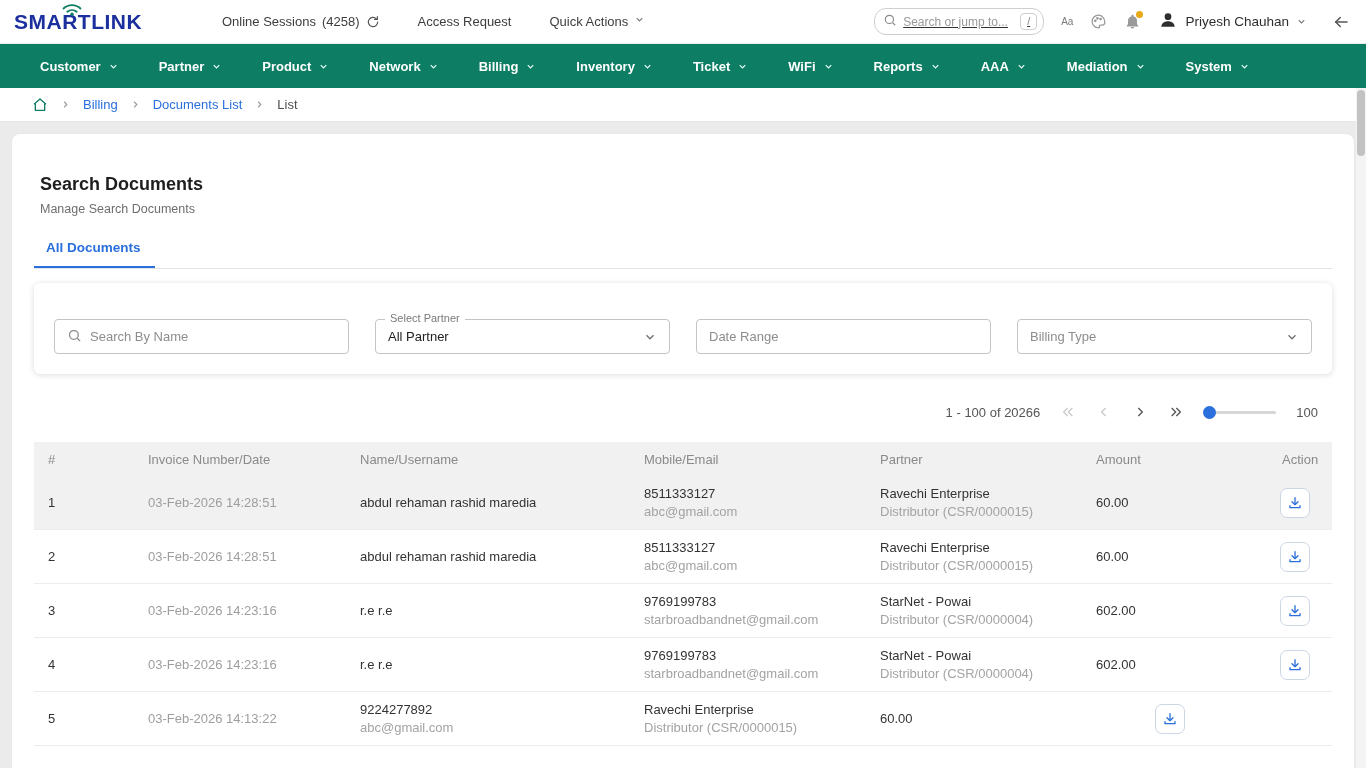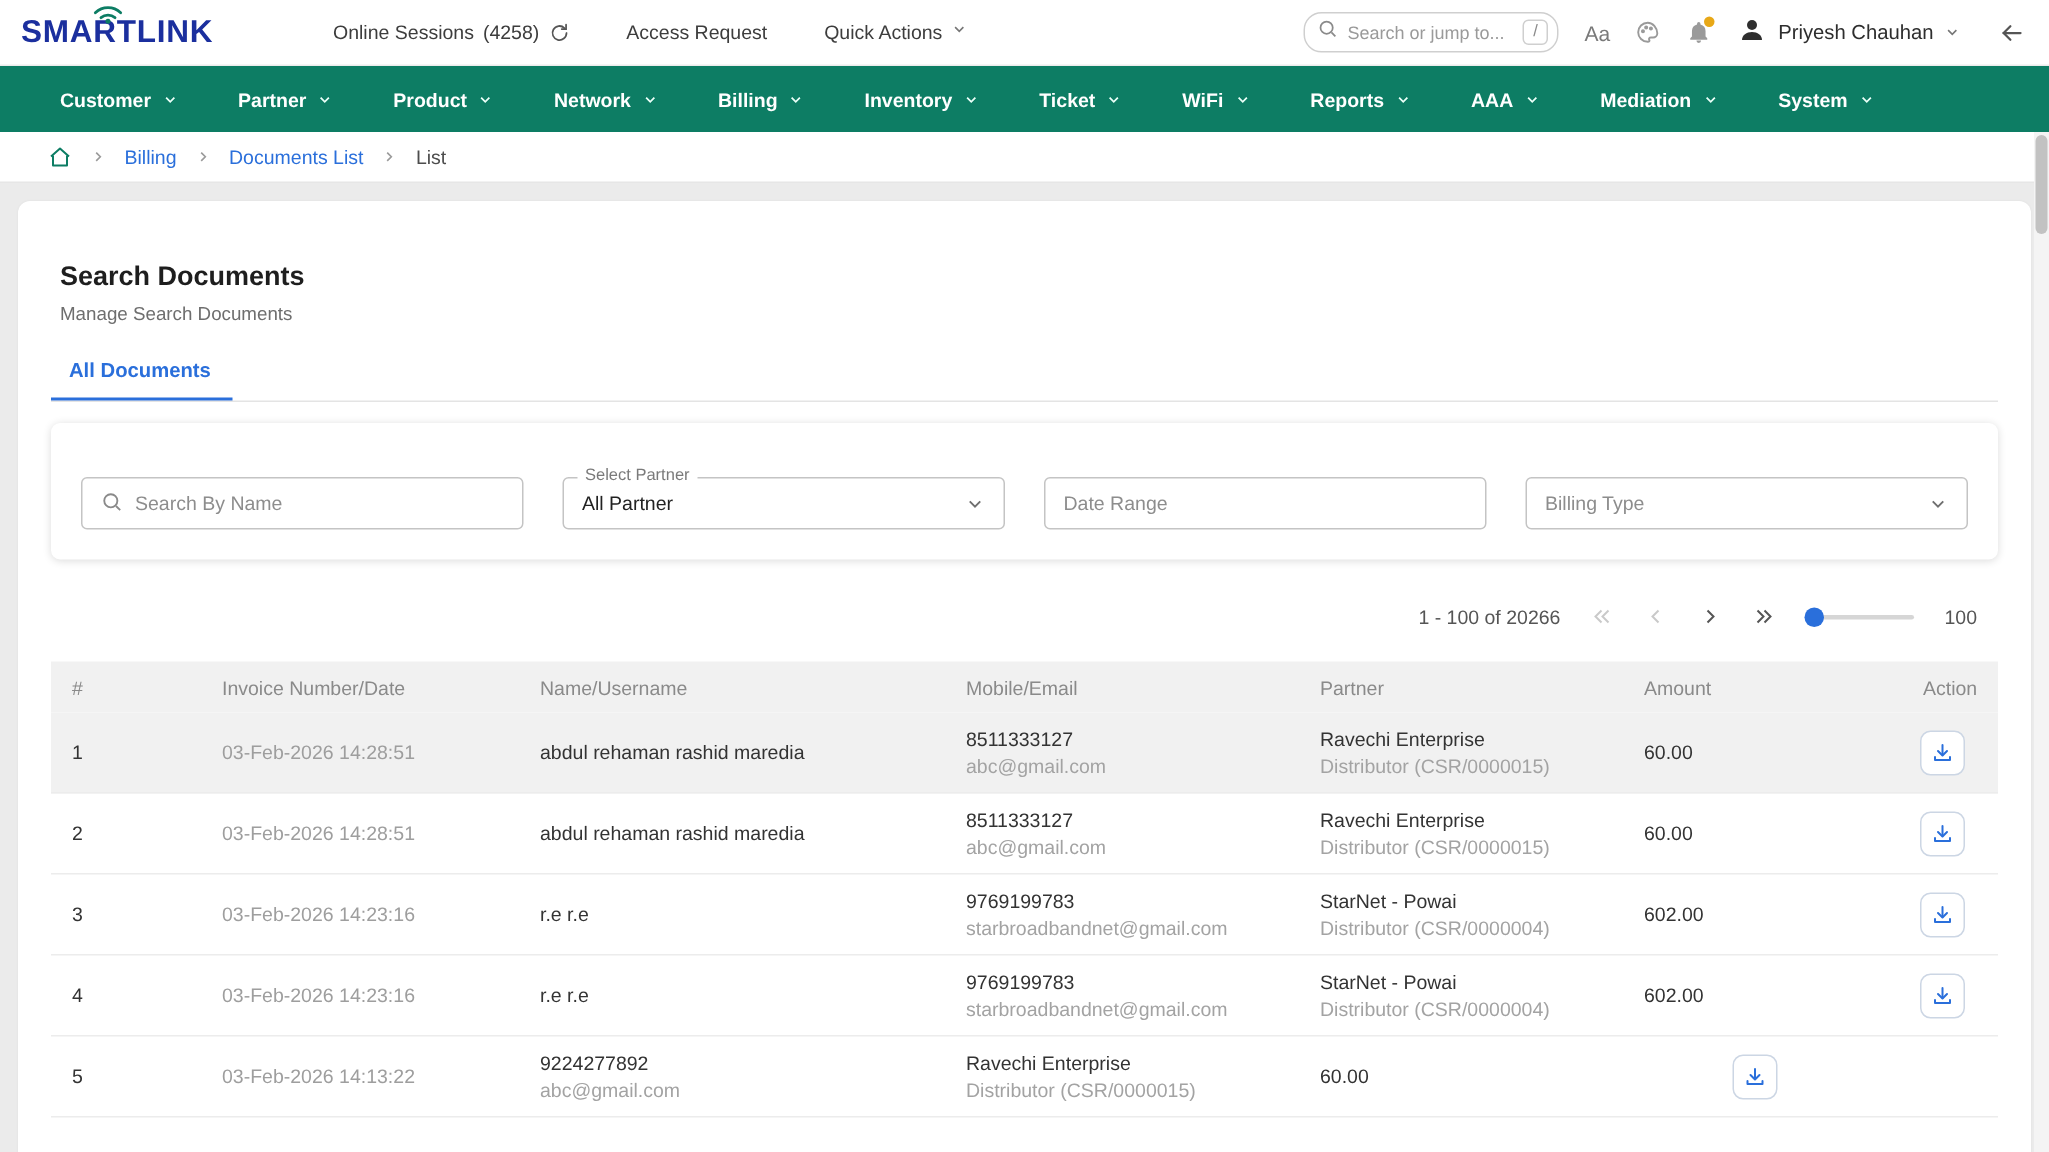--- a/index.html
+++ b/index.html
@@ -7,25 +7,25 @@
   body { font-family:"Liberation Sans", sans-serif; background:#ebebeb; color:#333; }
 
   
   .topbar { height:44px; background:#fff; display:flex; align-items:center; padding:0 16px 0 14px; border-bottom:1px solid #ececec; position:relative; z-index:5; }
   .logo { position:relative; width:208px; display:flex; align-items:center; cursor:pointer; }
   .logo-text { font-size:21px; font-weight:bold; color:#1b2f9e; letter-spacing:.5px; }
   .logo-wifi { position:absolute; left:46px; top:-9px; }
   .tb-left { display:flex; align-items:center; gap:38px; font-size:13px; color:#3d3d3d; }
   .tb-item { display:flex; gap:6px; cursor:pointer; white-space:nowrap; }
   .tb-right { margin-left:auto; display:flex; align-items:center; gap:17px; }
-  .searchbox { width:170px; height:27px; border:1px solid #cfcfcf; border-radius:12px; display:flex; align-items:center; padding:0 6px 0 8px; gap:6px; background:#fff; }
+  .searchbox { width:170px; height:27px; border:1px solid #cfcfcf; border-radius:12px; display:flex; align-items:center; padding:0 6px 0 8px; gap:6px; background:#fff;text-decoration:underline; }
   .searchbox input { border:none; outline:none; flex:1; min-width:0; font-size:12px; color:#444; font-family:"Liberation Sans",sans-serif; }
   .searchbox input::placeholder { color:#9a9a9a; }
   .keyhint { border:1px solid #cfcfcf; border-radius:4px; font-size:11px; color:#8a8a8a; padding:1px 6px; line-height:13px; }
-  .fontsize { font-size:14px; color:#7a7a7a; cursor:pointer; }
+  .fontsize { font-size:10px; color:#7a7a7a; cursor:pointer; }
   .icon-btn { display:flex; align-items:center; justify-content:center; cursor:pointer; position:relative; }
   .bell-badge { position:absolute; top:-2px; right:-2px; width:7px; height:7px; border-radius:50%; background:#e8a817; }
   .userchip { display:flex; align-items:center; gap:7px; cursor:pointer; font-size:13.5px; color:#2e2e2e; }
   .chev { color:#777; display:flex; }
 
   
   .mainnav { height:44px; background:#0d7d64; display:flex; align-items:center; padding:0 20px; }
   .nav-item { display:flex; align-items:center; gap:7px; color:#fff; font-size:13px; font-weight:bold; padding:0 20px; height:100%; cursor:pointer; white-space:nowrap;text-align:right; }
   .nav-item .chev { color:#eafff8; }
 

